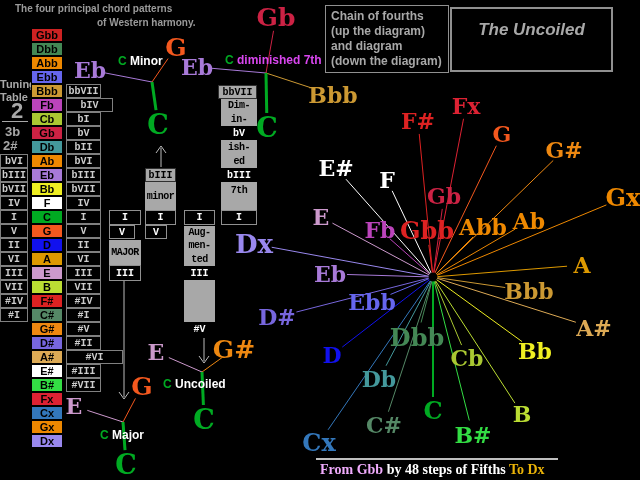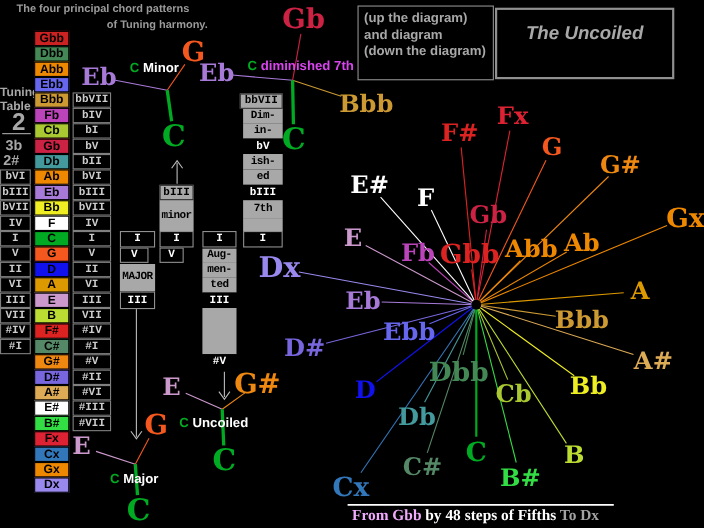--- a/index.html
+++ b/index.html
@@ -84,24 +84,25 @@
       <line x1="433" y1="277" x2="469.31867199544416" y2="420.4587543820045" stroke="#33dd44" stroke-width="1"></line>
       <line x1="433" y1="277" x2="463.53667855888534" y2="118.7644838312305" stroke="#dd2233" stroke-width="1"></line>
       <line x1="433" y1="277" x2="328.05771590412735" y2="429.8106943852181" stroke="#3377bb" stroke-width="1"></line>
       <line x1="433" y1="277" x2="606.3794438977877" y2="204.91065227407773" stroke="#ee8800" stroke-width="1"></line>
       <line x1="433" y1="277" x2="271.70169355524536" y2="247.26344071130222" stroke="#9988ee" stroke-width="1"></line>
       <circle cx="433" cy="277" r="4.5" fill="#000000"></circle>
       <line x1="316" y1="459" x2="558" y2="459" stroke="#ffffff" stroke-width="1.5"></line>
     </svg>
 
   <div class="abs title-line" style="left:15px;top:3px;">The four principal chord patterns</div>
-  <div class="abs title-line" style="left:97px;top:17px;">of Tuning harmony.</div>
+  <div class="abs title-line" style="left:97px;top:17px;">of Western harmony.</div>
 
   <div class="abs hdr-box" style="left:325px;top:5px;width:124px;height:68px;
        font-size:12px;line-height:15px;padding:3px 0 0 5px;">
+    <div>Chain of fourths</div>
     <div>(up the diagram)</div>
     <div>and diagram</div>
     <div>(down the diagram)</div>
   </div>
 
   <div class="abs hdr-box thick" style="left:450px;top:7px;width:163px;height:65px;
        font-size:17px;line-height:21px;text-align:center;padding-top:10px;">
     <div>The Uncoiled</div>
   </div>
 
@@ -113,21 +114,21 @@
   <div class="abs tune" style="left:3px;top:138px;font-size:13px;">2#</div>
 
   <div id="gen" class="abs" style="left:0;top:0;width:640px;height:480px;">
       <div class="abs note-cell" style="left: 31px; top: 28px; width: 32px; height: 14px; background: rgb(204, 34, 34);">Gbb</div>
       <div class="abs note-cell" style="left: 31px; top: 42px; width: 32px; height: 14px; background: rgb(68, 136, 85);">Dbb</div>
       <div class="abs note-cell" style="left: 31px; top: 56px; width: 32px; height: 14px; background: rgb(238, 136, 0);">Abb</div>
       <div class="abs note-cell" style="left: 31px; top: 70px; width: 32px; height: 14px; background: rgb(102, 102, 238);">Ebb</div>
       <div class="abs note-cell" style="left: 31px; top: 84px; width: 32px; height: 14px; background: rgb(204, 153, 51);">Bbb</div>
       <div class="abs deg-cell" style="left: 66px; top: 84px; width: 35px; height: 14px;">bbVII</div>
       <div class="abs note-cell" style="left: 31px; top: 98px; width: 32px; height: 14px; background: rgb(187, 68, 187);">Fb</div>
-      <div class="abs deg-cell" style="left: 66px; top: 98px; width: 35px; height: 14px;">bIV</div>
+      <div class="abs deg-cell" style="left: 66px; top: 98px; width: 47px; height: 14px;">bIV</div>
       <div class="abs note-cell" style="left: 31px; top: 112px; width: 32px; height: 14px; background: rgb(170, 200, 50);">Cb</div>
       <div class="abs deg-cell" style="left: 66px; top: 112px; width: 35px; height: 14px;">bI</div>
       <div class="abs note-cell" style="left: 31px; top: 126px; width: 32px; height: 14px; background: rgb(204, 34, 68);">Gb</div>
       <div class="abs deg-cell" style="left: 66px; top: 126px; width: 35px; height: 14px;">bV</div>
       <div class="abs note-cell" style="left: 31px; top: 140px; width: 32px; height: 14px; background: rgb(68, 153, 156);">Db</div>
       <div class="abs deg-cell" style="left: 66px; top: 140px; width: 35px; height: 14px;">bII</div>
       <div class="abs note-cell" style="left: 31px; top: 154px; width: 32px; height: 14px; background: rgb(238, 136, 0);">Ab</div>
       <div class="abs deg-cell" style="left: 0px; top: 154px; width: 28px; height: 14px;">bVI</div>
       <div class="abs deg-cell" style="left: 66px; top: 154px; width: 35px; height: 14px;">bVI</div>
       <div class="abs note-cell" style="left: 31px; top: 168px; width: 32px; height: 14px; background: rgb(168, 122, 216);">Eb</div>
@@ -161,21 +162,21 @@
       <div class="abs deg-cell" style="left: 0px; top: 294px; width: 28px; height: 14px;">#IV</div>
       <div class="abs deg-cell" style="left: 66px; top: 294px; width: 35px; height: 14px;">#IV</div>
       <div class="abs note-cell" style="left: 31px; top: 308px; width: 32px; height: 14px; background: rgb(85, 136, 102);">C#</div>
       <div class="abs deg-cell" style="left: 0px; top: 308px; width: 28px; height: 14px;">#I</div>
       <div class="abs deg-cell" style="left: 66px; top: 308px; width: 35px; height: 14px;">#I</div>
       <div class="abs note-cell" style="left: 31px; top: 322px; width: 32px; height: 14px; background: rgb(238, 136, 17);">G#</div>
       <div class="abs deg-cell" style="left: 66px; top: 322px; width: 35px; height: 14px;">#V</div>
       <div class="abs note-cell" style="left: 31px; top: 336px; width: 32px; height: 14px; background: rgb(119, 102, 221);">D#</div>
       <div class="abs deg-cell" style="left: 66px; top: 336px; width: 35px; height: 14px;">#II</div>
       <div class="abs note-cell" style="left: 31px; top: 350px; width: 32px; height: 14px; background: rgb(221, 170, 85);">A#</div>
-      <div class="abs deg-cell" style="left: 66px; top: 350px; width: 35px; height: 14px;">#VI</div>
+      <div class="abs deg-cell" style="left: 66px; top: 350px; width: 57px; height: 14px;">#VI</div>
       <div class="abs note-cell" style="left: 31px; top: 364px; width: 32px; height: 14px; background: rgb(255, 255, 255);">E#</div>
       <div class="abs deg-cell" style="left: 66px; top: 364px; width: 35px; height: 14px;">#III</div>
       <div class="abs note-cell" style="left: 31px; top: 378px; width: 32px; height: 14px; background: rgb(51, 221, 68);">B#</div>
       <div class="abs deg-cell" style="left: 66px; top: 378px; width: 35px; height: 14px;">#VII</div>
       <div class="abs note-cell" style="left: 31px; top: 392px; width: 32px; height: 14px; background: rgb(221, 34, 51);">Fx</div>
       <div class="abs note-cell" style="left: 31px; top: 406px; width: 32px; height: 14px; background: rgb(51, 119, 187);">Cx</div>
       <div class="abs note-cell" style="left: 31px; top: 420px; width: 32px; height: 14px; background: rgb(238, 136, 0);">Gx</div>
       <div class="abs note-cell" style="left: 31px; top: 434px; width: 32px; height: 14px; background: rgb(153, 136, 238);">Dx</div>
       <div class="abs p-ibox" style="left: 109px; top: 210px; width: 32px; height: 15px;">I</div>
       <div class="abs p-ibox" style="left: 109px; top: 225px; width: 26px; height: 14px;">V</div>
@@ -244,14 +245,14 @@
       <div class="abs note-label" style="left: 277px; top: 317px; color: rgb(119, 102, 221); font-size: 22px;">D#</div>
       <div class="abs note-label" style="left: 594px; top: 328px; color: rgb(221, 170, 85); font-size: 22px;">A#</div>
       <div class="abs note-label" style="left: 336px; top: 168px; color: rgb(255, 255, 255); font-size: 22px;">E#</div>
       <div class="abs note-label" style="left: 473px; top: 435px; color: rgb(51, 221, 68); font-size: 22px;">B#</div>
       <div class="abs note-label" style="left: 466px; top: 106px; color: rgb(221, 34, 51); font-size: 22px;">Fx</div>
       <div class="abs note-label" style="left: 319px; top: 443px; color: rgb(51, 119, 187); font-size: 24px;">Cx</div>
       <div class="abs note-label" style="left: 623px; top: 198px; color: rgb(238, 136, 0); font-size: 24px;">Gx</div>
       <div class="abs note-label" style="left: 254px; top: 244px; color: rgb(153, 136, 238); font-size: 26px;">Dx</div>
     </div>
 
-  <div id="footer-text" class="abs footer-text" style="left:320px;top:462px;"><span style="color: #f0abfc;">From Gbb</span><span style="color: rgb(255, 255, 255);"> by 48 steps of Fifths </span><span style="color: #a3a3a3; text-align: center;">To Dx</span></div>
+  <div id="footer-text" class="abs footer-text" style="left:320px;top:462px;"><span style="color: #f0abfc;">From Gbb</span><span style="color: rgb(255, 255, 255);"> by 48 steps of Fifths </span><span style="color: #eab308; text-align: center;">To Dx</span></div>
 </div>
 
 </body></html>

